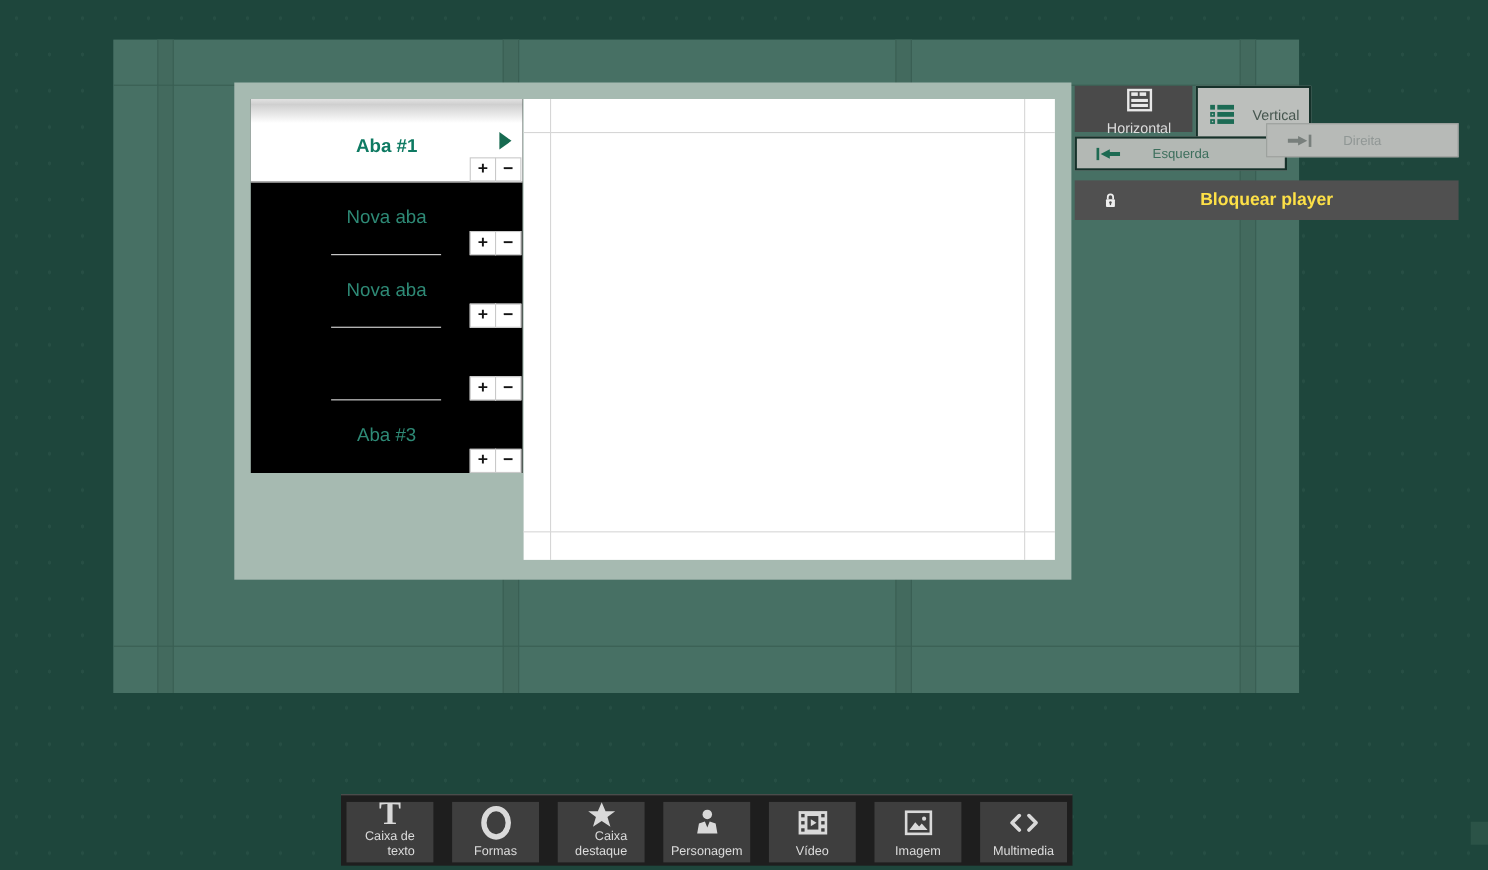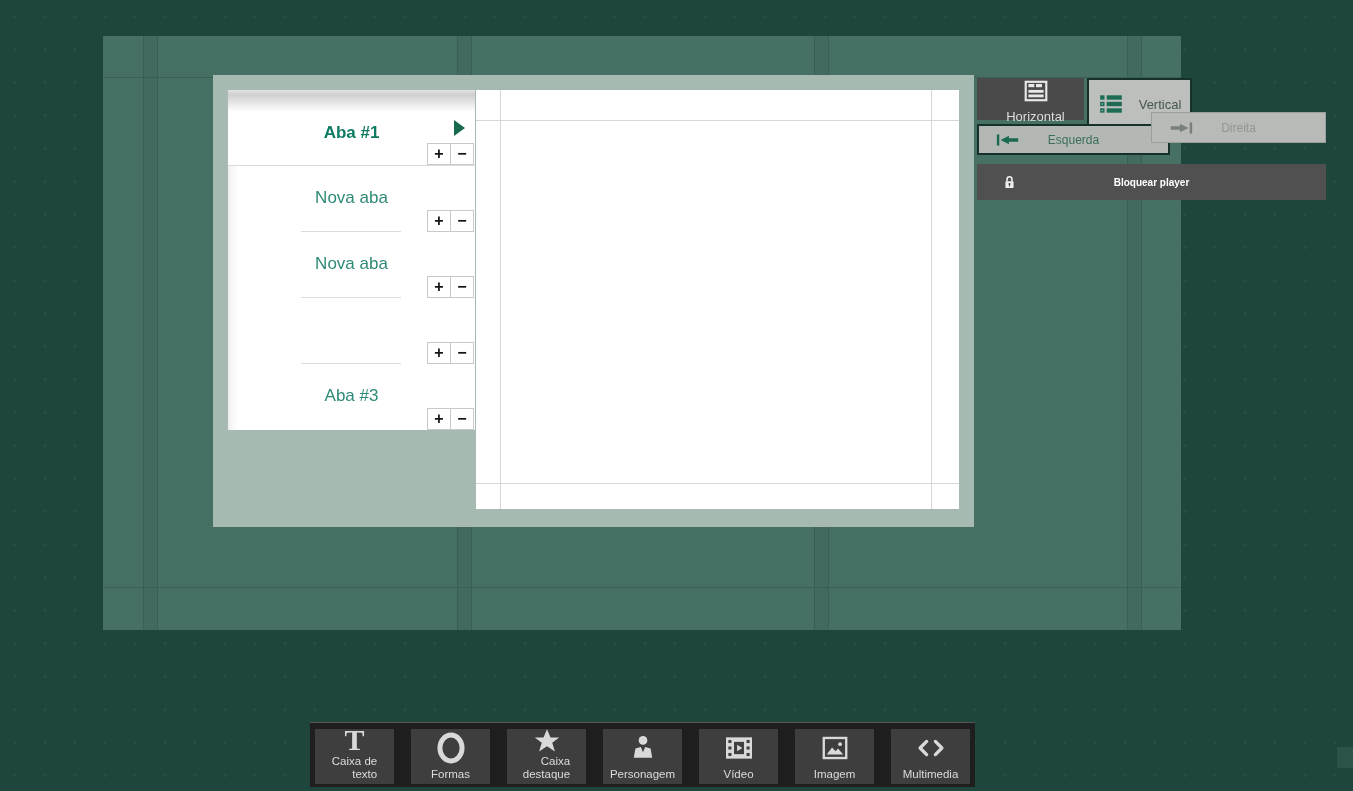--- a/index.html
+++ b/index.html
@@ -15,21 +15,21 @@
 
   
   .workspace{left:103px;top:36px;width:1078px;height:594px;background:var(--workspace_green,#477064);}
   .gutter{position:absolute;top:0;bottom:0;width:15px;background:#436a5e;border-left:1px solid var(--guide_line,#3a5f54);border-right:1px solid var(--guide_line,#3a5f54);box-sizing:border-box;}
   .hguide{position:absolute;left:0;right:0;height:1px;background:var(--guide_line,#3a5f54);}
 
   
   .player{left:213px;top:75px;width:761px;height:452px;background:var(--overlay_sage,#a6bab1);}
 
   
-  .tab-panel{left:15px;top:15px;width:247px;height:340px;background:#ffffff;box-shadow:inset 10px 0 10px -8px rgba(0,0,0,0.10);}
+  .tab-panel{left:15px;top:15px;width:247px;height:340px;background:#000000;box-shadow:inset 10px 0 10px -8px rgba(0,0,0,0.10);}
   .tab-row{position:relative;width:100%;box-sizing:border-box;}
   .tab-row.r1{height:76px;background:linear-gradient(to bottom,#e2e2e2 0px,#cfcfcf 5px,#ffffff 22px);border-bottom:1px solid #dadada;}
   .tab-row.rn{height:66px;}
   .tab-row.rn.sep::after{content:"";position:absolute;bottom:0;left:73px;width:100px;height:1px;background:#dcdcdc;}
   .tab-label{position:absolute;left:0;right:0;text-align:center;font-size:17px;cursor:pointer;}
   .r1 .tab-label{top:33px;color:var(--accent_green,#0e7a62);font-weight:600;}
   .rn .tab-label{top:22px;color:#2e8a76;}
   .tab-arrow{position:absolute;right:10px;top:30px;width:0;height:0;border-left:11px solid #176a50;border-top:8px solid transparent;border-bottom:8px solid transparent;}
   .pm{position:absolute;right:1px;bottom:0;display:flex;}
   .pm-btn{width:24px;height:22px;background:#fff;border:1px solid #c9c9c9;margin-left:-1px;font-weight:bold;font-size:16px;line-height:18px;color:#141414;text-align:center;padding:0;cursor:pointer;font-family:"Liberation Sans",sans-serif;}
@@ -45,21 +45,21 @@
   .btn-horizontal{left:977px;top:78px;width:107px;height:42px;background:var(--dark_button_bg,#4a4a4a);padding-left:10px;gap:5px;flex-direction:column;}
   .btn-horizontal .lbl{color:#dcdcdc;font-size:13px;}
   .btn-vertical{left:1087px;top:78px;width:105px;height:52px;background:var(--light_button_bg,#bcbfbc);border:2px solid #16312a;justify-content:center;gap:15px;}
   .btn-vertical .lbl{color:#46564f;font-size:13px;}
   .btn-esq{left:977px;top:124px;width:193px;height:31px;background:#b3b8b4;border:2px solid #16312a;}
   .btn-esq .lbl{width:100%;text-align:center;color:#3c6e5c;font-size:12px;}
   .btn-dir{left:1151px;top:112px;width:175px;height:31px;background:#b7bab7;border:1px solid #9b9f9c;}
   .btn-dir .lbl{width:100%;text-align:center;color:#909795;font-size:12px;}
   .side-ico{position:absolute;left:16px;top:50%;transform:translateY(-50%);display:flex;}
   .btn-lock{left:977px;top:164px;width:349px;height:36px;background:#505050;}
-  .btn-lock .lbl{width:100%;text-align:center;color:#ffffff;font-size:10px;font-weight:600;}
+  .btn-lock .lbl{width:100%;text-align:center;color:#fde047;font-size:16px;font-weight:600;}
   .btn-lock .side-ico{left:26px;}
 
   
   .toolbar{left:310px;top:722px;width:665px;height:65px;background:var(--toolbar_bg,#1e1e1e);border-top:1px solid #565656;box-sizing:border-box;display:flex;align-items:flex-start;justify-content:space-between;padding:6px 5px 0 5px;}
   .tool-btn{width:79px;height:55px;background:var(--toolbar_button_bg,#3e3e3e);display:flex;flex-direction:column;justify-content:flex-end;align-items:center;padding:0 0 3px 0;border:none;cursor:pointer;}
   .tool-ico{flex:1;display:flex;align-items:center;justify-content:center;}
   .tool-lbl{color:#dcdcdc;font-size:11.5px;line-height:1.15;text-align:right;white-space:pre-line;font-family:"Liberation Sans",sans-serif;}
   .glyph-T{font-family:"Liberation Serif",serif;font-weight:bold;font-size:30px;color:#d9d9d9;line-height:1;}
 
   

